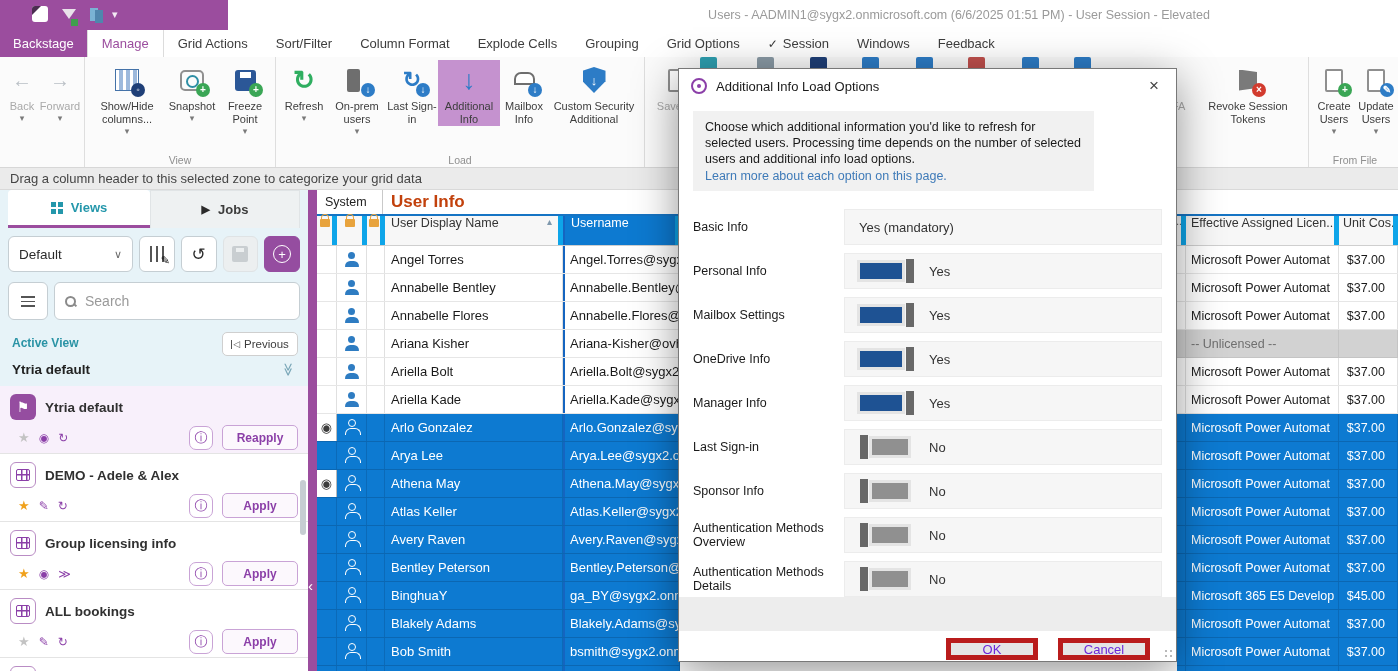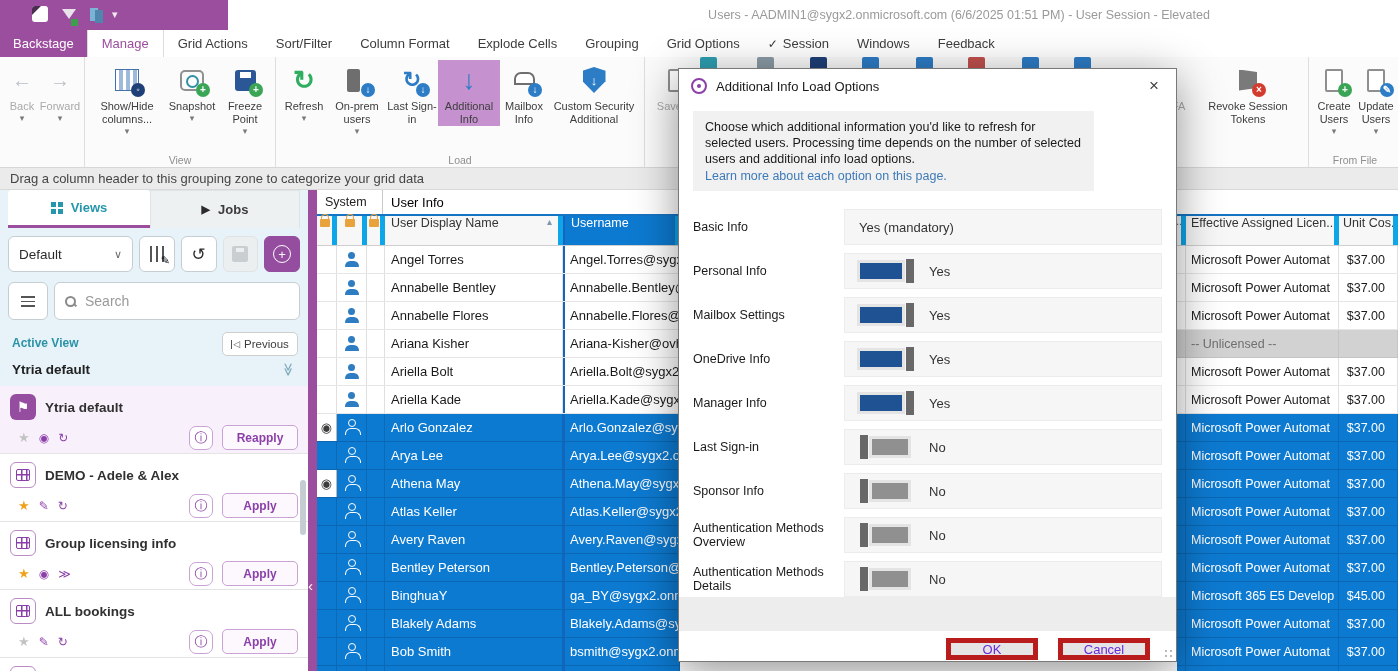--- a/index.html
+++ b/index.html
@@ -129,21 +129,21 @@
 
   
   #splitter{position:absolute;left:308px;top:190px;width:9px;height:481px;background:#9b4d9e;}
   #splitter .chev{position:absolute;left:0px;top:388px;color:#fff;font-size:15px;line-height:15px;}
 
   
   #gridL{position:absolute;left:317px;top:190px;width:363px;height:481px;background:#fff;overflow:hidden;}
   #gridR{position:absolute;left:1177px;top:190px;width:221px;height:481px;background:#fff;overflow:hidden;}
   .band{height:26px;border-bottom:2px solid #1574c4;display:flex;align-items:center;background:#fff;}
   .band-sys{width:66px;font-size:12.5px;color:#222;padding-left:8px;border-right:1px solid #c9c9c9;height:100%;display:flex;align-items:center;}
-  .band-ui{font-size:13px;font-weight:normal;color:#000000;padding-left:8px;}
+  .band-ui{font-size:17px;font-weight:bold;color:#c2410c;padding-left:8px;}
   .hdr{height:30px;background:#f7f7f7;border-bottom:1px solid #cfcfcf;display:flex;}
   .hc{border-right:5px solid #0ea5e9;display:flex;align-items:flex-start;justify-content:center;font-size:12.5px;color:#333;}
   .hc.c0{width:20px;}.hc.c1{width:30px;}.hc.c2{width:18px;}
   .hc.hname{width:178px;justify-content:space-between;padding:0 6px;}
   .hc.huser{flex:1;background:#0d7ad1;color:#fff;justify-content:flex-start;padding-left:6px;border-left:2px solid #1565c0;}
   .sort{color:#7f98ad;font-size:10px;}
   .lock{width:10px;height:8px;background:#e8a33d;border-radius:1px;position:relative;display:inline-block;margin-top:3px;}
   .lock:before{content:"";position:absolute;top:-5px;left:1px;width:6px;height:5px;border:1.5px solid #e8a33d;border-bottom:none;border-radius:4px 4px 0 0;}
   .grow{height:28px;display:flex;border-bottom:1px solid #e6e6e6;background:#fff;font-size:13px;color:#1a1a1a;}
   .grow .c{border-right:1px solid #e0e0e0;display:flex;align-items:center;}
@@ -399,21 +399,21 @@
     <span class="obsc" style="left:757px;background:#8a9aa5;"></span>
     <span class="obsc" style="left:810px;background:#1f3f77;"></span>
     <span class="obsc" style="left:862px;background:#2d7cc6;"></span>
     <span class="obsc" style="left:916px;background:#2d7cc6;"></span>
     <span class="obsc" style="left:968px;background:#c0504d;"></span>
     <span class="obsc" style="left:1022px;background:#2d7cc6;"></span>
     <span class="obsc" style="left:1074px;background:#2d7cc6;"></span>
   </div>
 
   <div id="groupbar">
-    <span>Drag a column header to this grouping zone to categorize your grid data</span>
+    <span>Drag a column header to this selected zone to categorize your grid data</span>
   </div>
 
   <div id="sidebar">
     <div class="sb-tabs">
       <div class="sb-tab views">
         <span class="grid-ic"></span>
         <span>Views</span>
       </div>
       <div class="sb-tab jobs">
         <span class="jobs-ic">▶</span>

